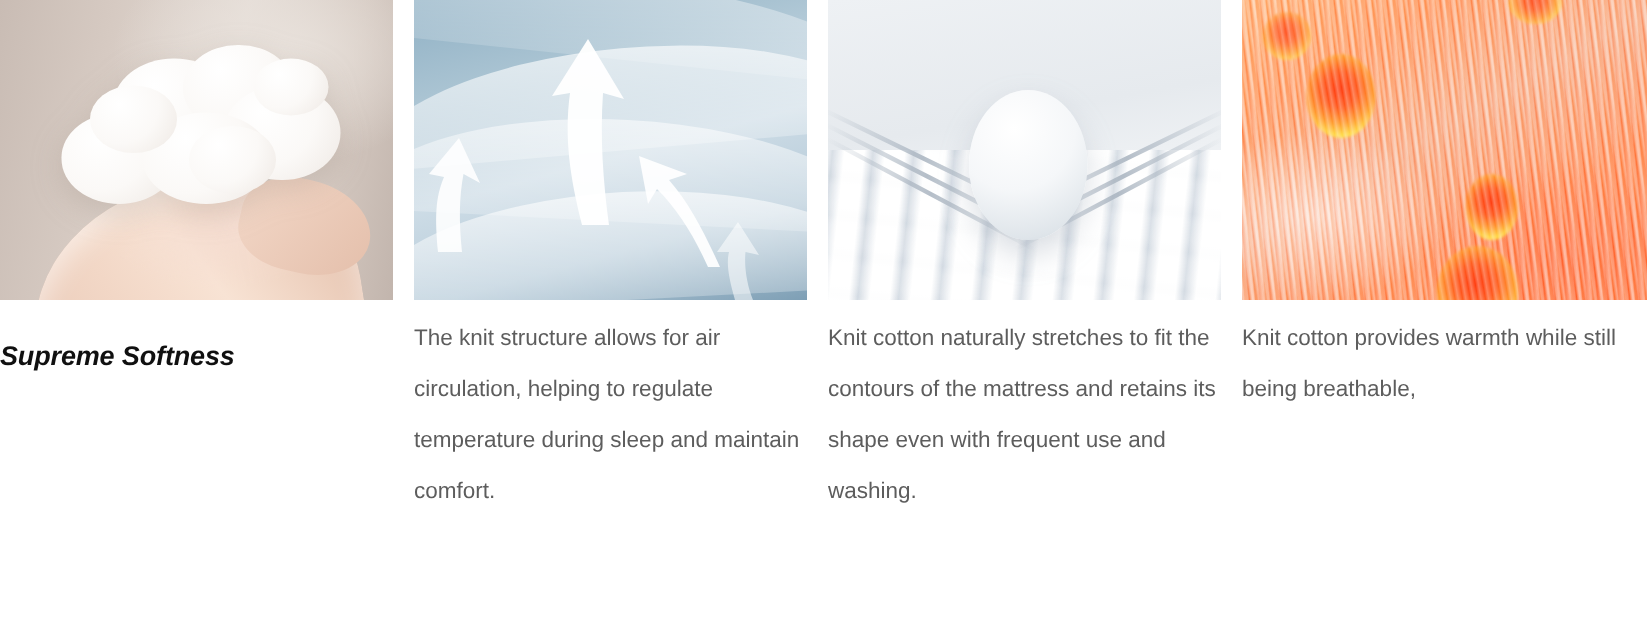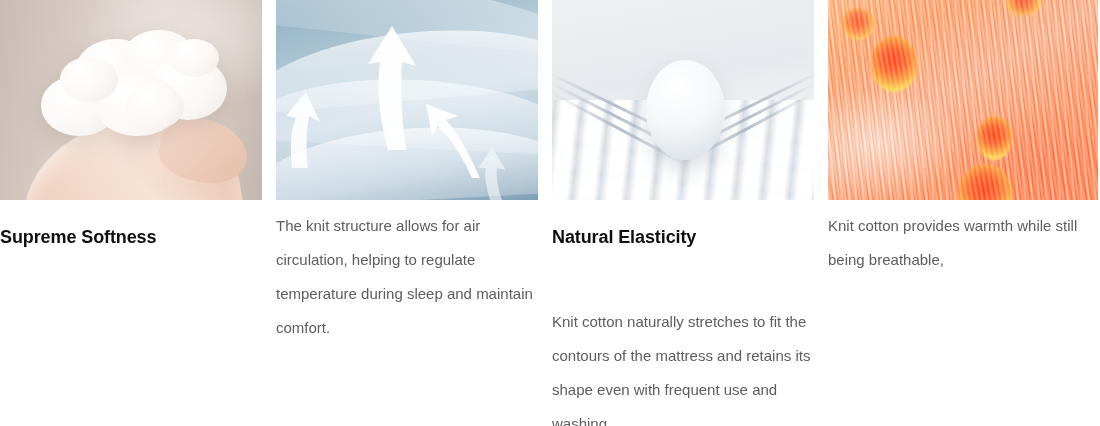--- a/index.html
+++ b/index.html
@@ -175,20 +175,21 @@
   }
 
   
   .feature-heading {
     font-size: 18px;
     font-weight: bold;
     line-height: 26px;
     color: #101010;
     letter-spacing: -0.1px;
     padding-top: 24px;
+    font-style: italic;
   }
   .feature-body {
     font-size: 15px;
     line-height: 34px;
     color: #5d5d5d;
     padding-top: 9px;
   }
 </style>
 </head>
 <body>
@@ -234,21 +235,20 @@
     <div class="feature-media media-elasticity">
       <div class="quilt"></div>
       <div class="fabric-fold" style="left:-4%; top:52%; width:56%; transform:rotate(26deg);"></div>
       <div class="fabric-fold" style="left:-4%; top:58%; width:58%; transform:rotate(27deg);"></div>
       <div class="fabric-fold" style="left:-4%; top:64%; width:60%; transform:rotate(28deg);"></div>
       <div class="fabric-fold" style="right:-4%; top:52%; width:56%; transform:rotate(-26deg);"></div>
       <div class="fabric-fold" style="right:-4%; top:58%; width:58%; transform:rotate(-27deg);"></div>
       <div class="fabric-fold" style="right:-4%; top:64%; width:60%; transform:rotate(-28deg);"></div>
       <div class="sphere"></div>
     </div>
-    <h3 class="feature-heading">Natural Elasticity</h3>
     <p class="feature-body">Knit cotton naturally stretches to fit the contours of the mattress and retains its shape even with frequent use and washing.</p>
   </div>
 
   <div class="feature-column">
     <div class="feature-media media-warmth">
       <div class="heat h4"></div>
       <div class="heat h5"></div>
       <div class="heat h1"></div>
       <div class="heat h2"></div>
       <div class="heat h3"></div>

